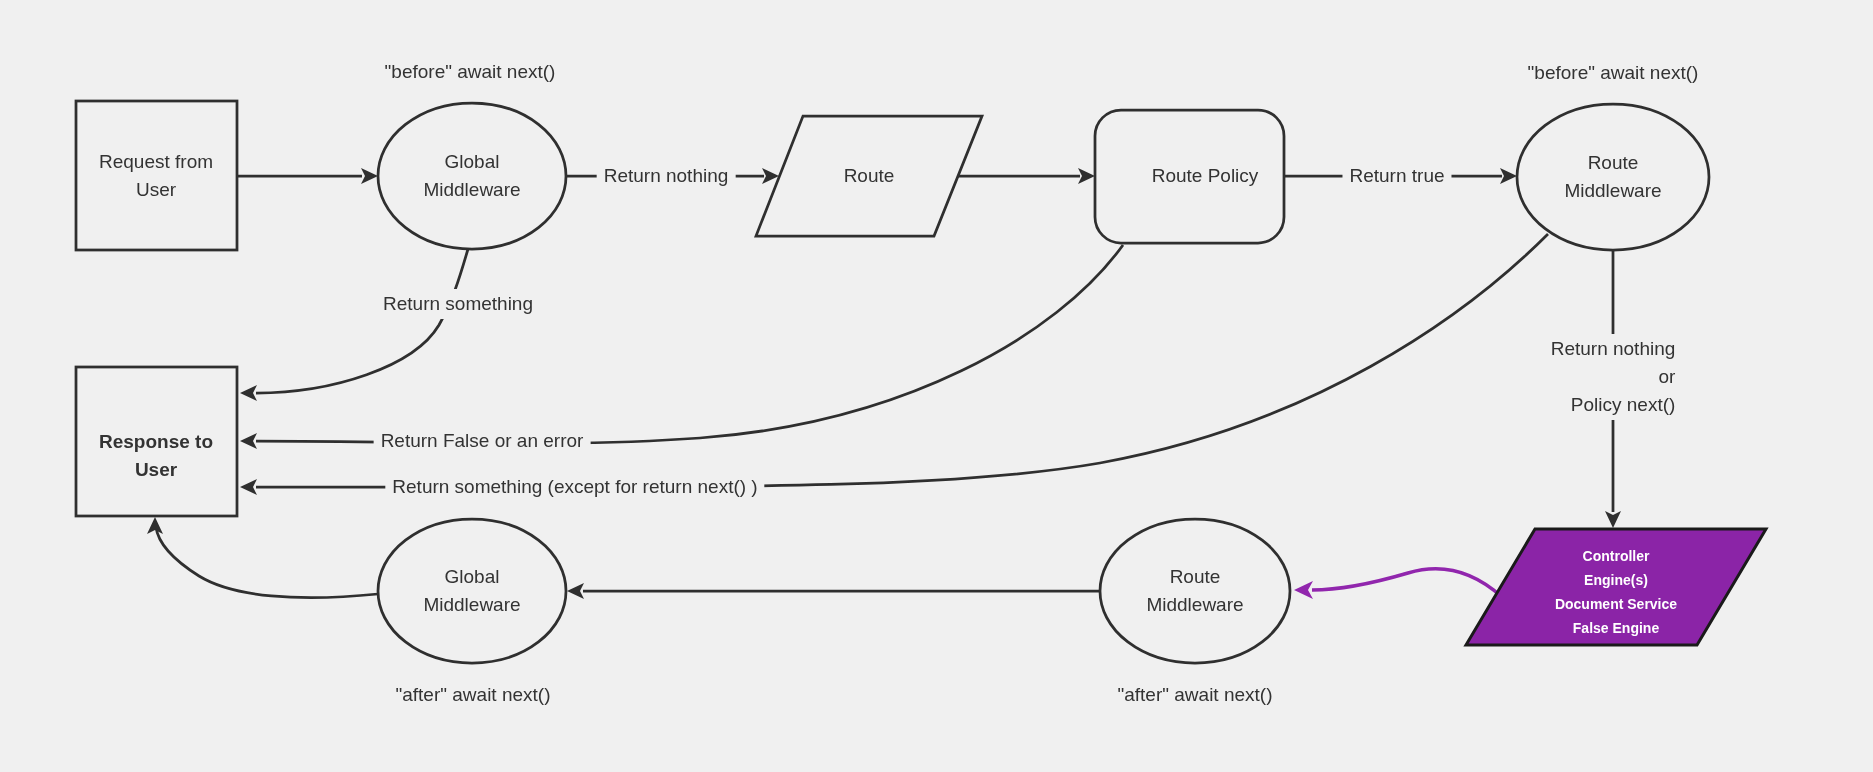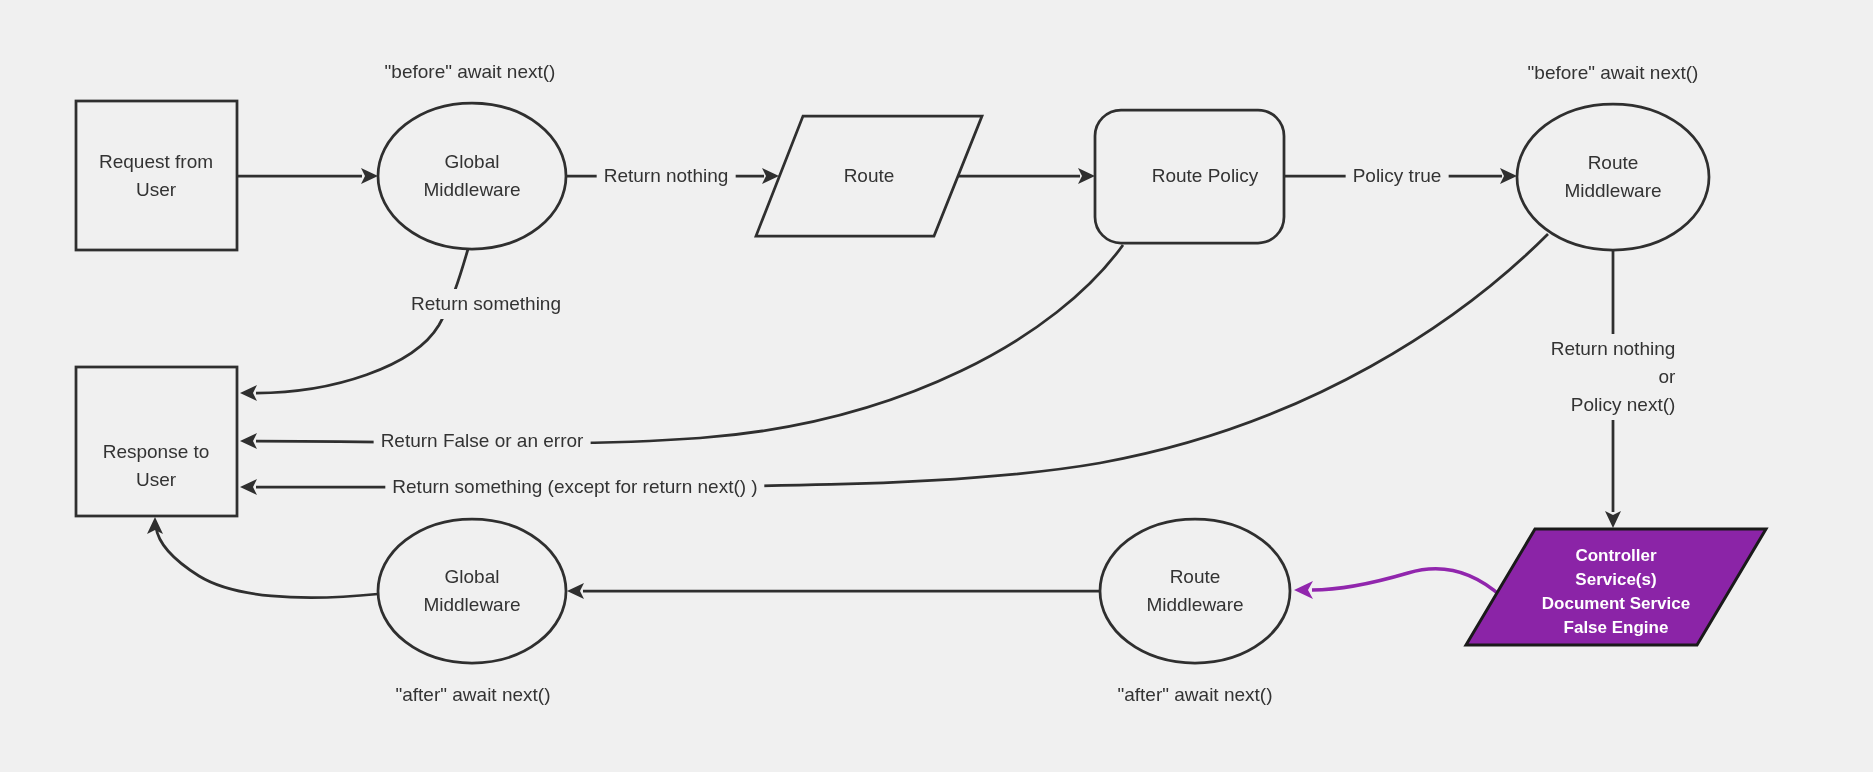--- a/index.html
+++ b/index.html
@@ -62,21 +62,21 @@
   }
   .edge-label {
     background: var(--color-background);
     padding: 1px 7px;
     text-align: right;
   }
   .node-label { pointer-events: none; }
   .accent-label {
     color: var(--color-accent-text);
     font-weight: bold;
-    font-size: 17px;
+    font-size: 14px;
     line-height: 24px;
   }
   .annotation { white-space: nowrap; }
   .label div { white-space: nowrap; }
 </style>
 </head>
 <body>
 
 <div class="stage">
 
@@ -137,42 +137,42 @@
   <div class="label node-label" style="left:869px; top:176px;">
     <div>Route</div>
   </div>
   <div class="label node-label" style="left:1189px; top:176px;margin-left:16px;">
     <div>Route Policy</div>
   </div>
   <div class="label node-label" style="left:1613px; top:177px;">
     <div>Route</div>
     <div>Middleware</div>
   </div>
-  <div class="label node-label" style="left:156px; top:466px;">
+  <div class="label node-label" style="left:156px; top:456px;font-weight:bold;">
     <div>Response to</div>
     <div>User</div>
   </div>
   <div class="label node-label" style="left:472px; top:591px;">
     <div>Global</div>
     <div>Middleware</div>
   </div>
   <div class="label node-label" style="left:1195px; top:591px;">
     <div>Route</div>
     <div>Middleware</div>
   </div>
   <div class="label node-label accent-label" style="left:1616px; top:592px;">
     <div>Controller</div>
-    <div>Service(s)</div>
+    <div>Engine(s)</div>
     <div>Document Service</div>
     <div>False Engine</div>
   </div>
 
   <div class="label edge-label" style="left:666px; top:176px;">Return nothing</div>
-  <div class="label edge-label" style="left:1397px; top:176px;">Policy true</div>
-  <div class="label edge-label" style="left:458px; top:304px;margin-left:28px;">Return something</div>
+  <div class="label edge-label" style="left:1397px; top:176px;">Return true</div>
+  <div class="label edge-label" style="left:458px; top:304px;">Return something</div>
   <div class="label edge-label" style="left:482px; top:441px;">Return False or an error</div>
   <div class="label edge-label" style="left:575px; top:487px;">Return something (except for return next() )</div>
   <div class="label edge-label" style="left:1613px; top:377px;">
     <div>Return nothing</div>
     <div>or</div>
     <div>Policy next()</div>
   </div>
 
   <div class="label annotation" style="left:470px; top:72px;">"before" await next()</div>
   <div class="label annotation" style="left:1613px; top:73px;">"before" await next()</div>

